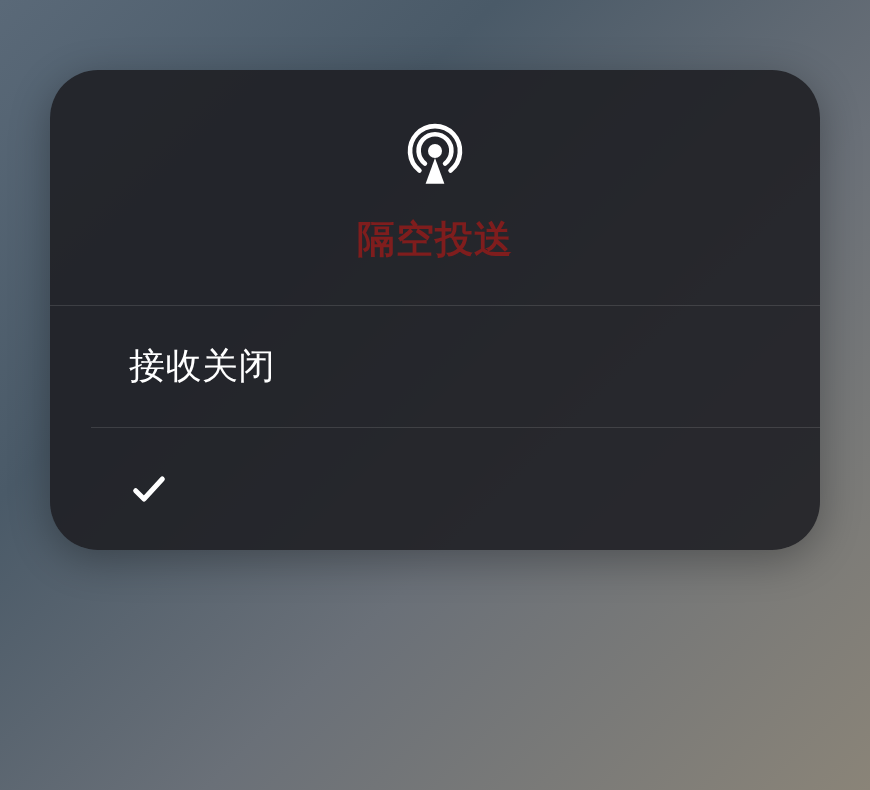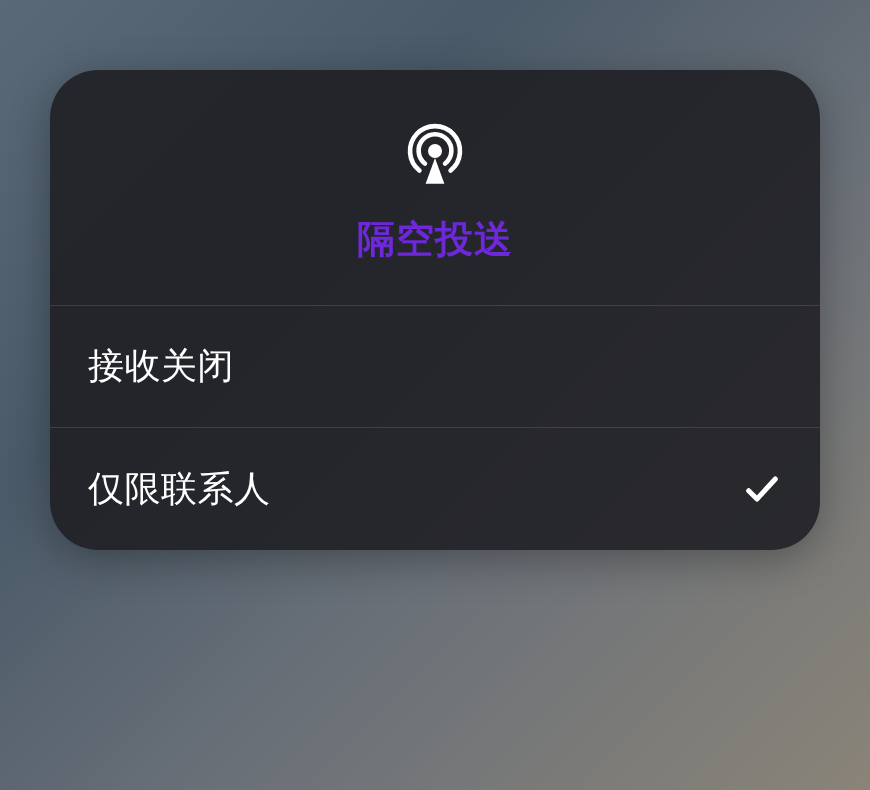--- a/index.html
+++ b/index.html
@@ -41,29 +41,30 @@
       margin-bottom: 24px;
     }
     
     .airdrop-icon svg {
       width: 78px;
       height: 78px;
       display: block;
     }
     
     .title {
-      color: #6d28d9;
+      color: #7f1d1d;
       font-size: 38px;
       font-weight: 600;
       letter-spacing: 1px;
     }
     
     .options {
       display: flex;
       flex-direction: column;
+      margin-left: 41px;
     }
     
     .option {
       display: flex;
       align-items: center;
       justify-content: space-between;
       padding: 0 38px;
       height: 122px;
       cursor: pointer;
     }
@@ -110,21 +111,20 @@
     <div class="title">隔空投送</div>
   </div>
 
   <div class="options">
     <div class="option">
       <span class="option-label">接收关闭</span>
 
     </div>
 
     <div class="option">
-      <span class="option-label">仅限联系人</span>
       <span class="check-icon visible">
         <svg viewBox="0 0 24 24" fill="none" stroke="currentColor" stroke-width="3" stroke-linecap="round" stroke-linejoin="round">
           <polyline points="4,13 9,18 20,6"></polyline>
         </svg>
       </span>
     </div>
 
   </div>
 </div>
 

